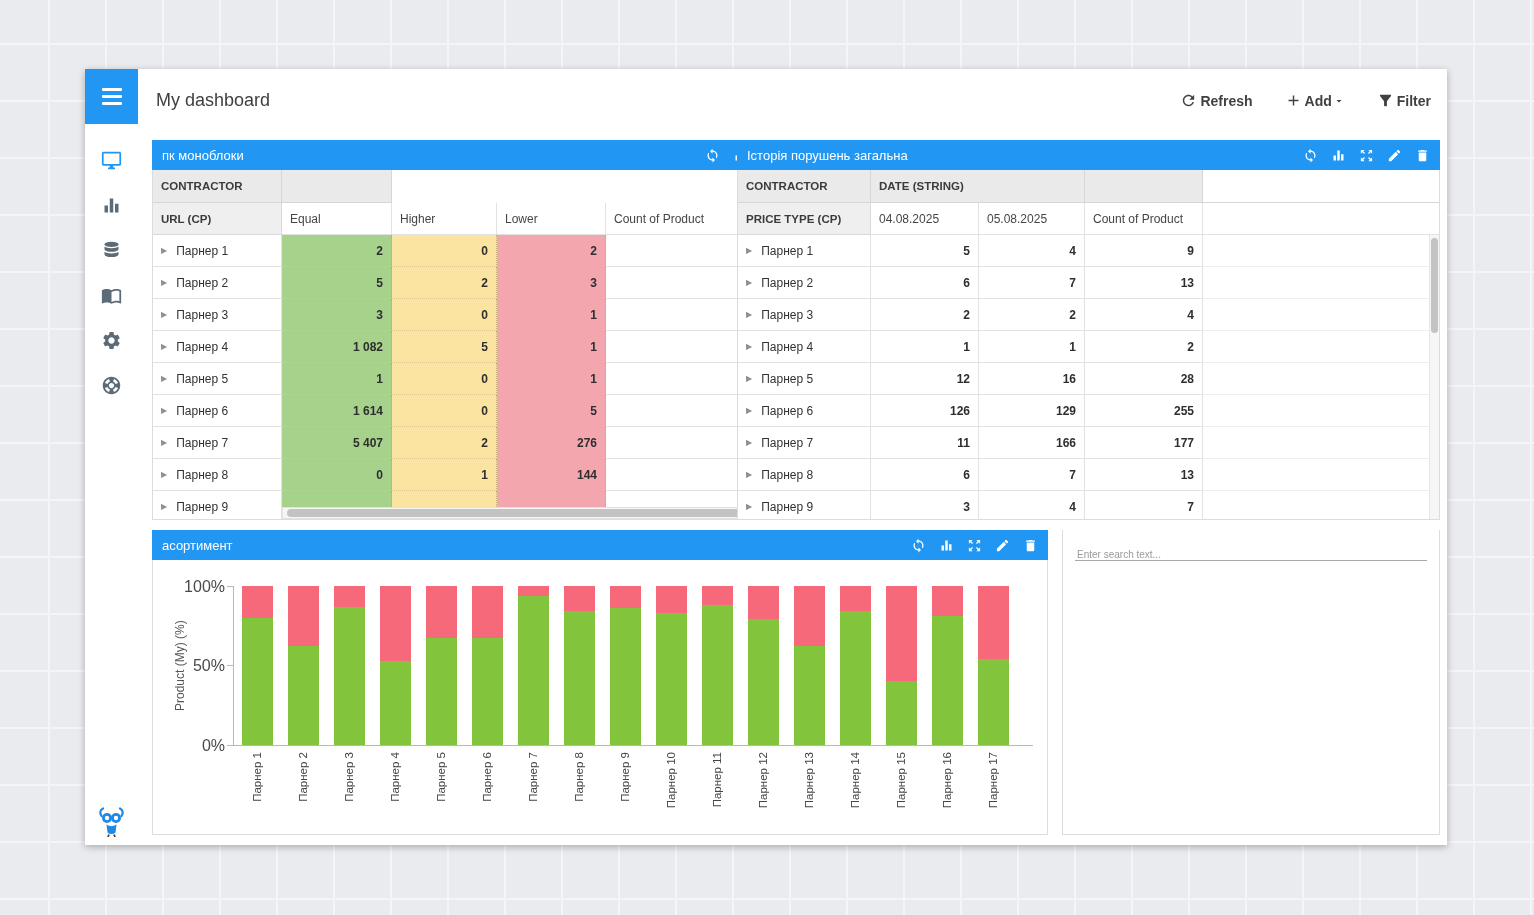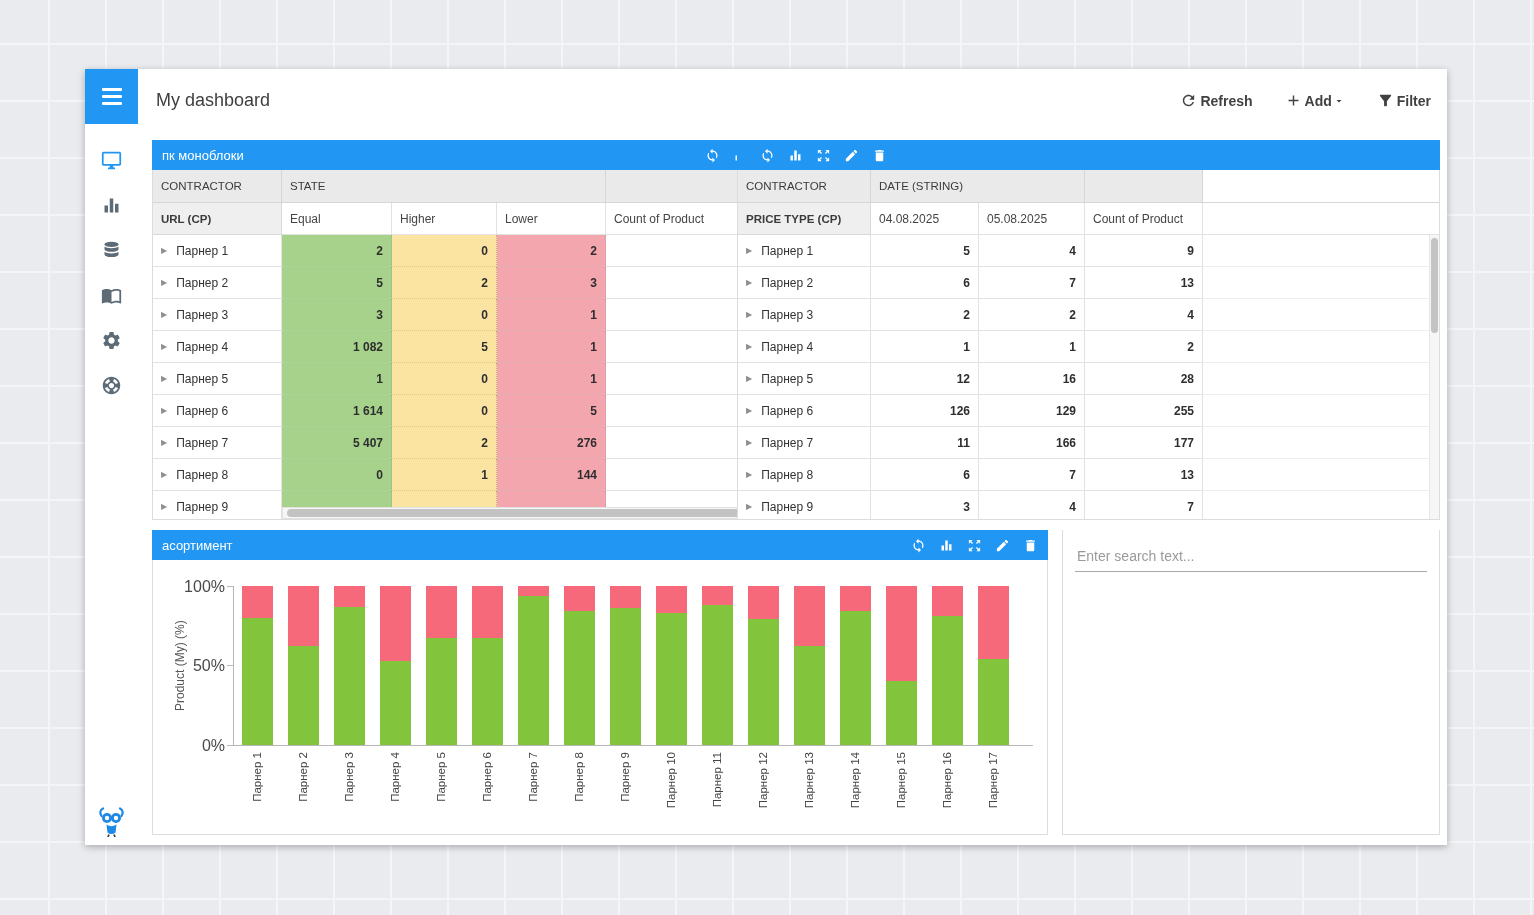--- a/index.html
+++ b/index.html
@@ -38,21 +38,21 @@
   #w1{left:67px;top:71px;width:690px;height:380px;}
   #w2{left:652px;top:71px;width:703px;height:380px;}
   #w3{left:67px;top:461px;width:896px;height:305px;}
   #w4{left:977px;top:461px;width:378px;height:305px;}
   .widget-body{position:relative;flex:1;overflow:hidden;background:#fff;border:1px solid #dcdcdc;border-top:none;}
   
   .grow{display:grid;}
   #w1 .grow{grid-template-columns:129px 110px 105px 109px minmax(0,1fr);}
   #w2 .grow{grid-template-columns:133px 108px 106px 118px minmax(0,1fr);}
   .gc{display:flex;align-items:center;padding:0 8px;border-right:1px solid #e2e2e2;border-bottom:1px solid #e2e2e2;overflow:hidden;white-space:nowrap;font-size:12px;color:#333;}
-  .ghead .gc{height:33px;background:#eaeaea;font-weight:400;font-size:11.5px;color:#3b3b3b;border-color:#d6d6d6;}
+  .ghead .gc{height:33px;background:#eaeaea;font-weight:700;font-size:11.5px;color:#3b3b3b;border-color:#d6d6d6;}
   .subhead .gc{height:32px;background:#fff;font-size:12px;color:#454545;}
   .subhead .gc.strong{background:#efefef;font-weight:700;font-size:11.5px;color:#3b3b3b;border-color:#d9d9d9;}
   .gc.white{background:#fff;border-right:none;}
   .span24{grid-column:2/5;}
   .span23{grid-column:2/4;}
   .trow .gc{height:32px;}
   .tri{font-size:8px;color:#8f8f8f;margin-right:9px;flex:0 0 auto;cursor:pointer;}
   .gc.num{justify-content:flex-end;font-weight:700;color:#2e2e2e;}
   .c-green{background:var(--green);border-right:1px dotted #98b785;border-bottom:1px dotted #b6cfa5;}
   .c-yellow{background:var(--yellow);border-right:1px dotted #c8b379;border-bottom:1px dotted #dcca92;}
@@ -75,21 +75,21 @@
   .tickmark{position:absolute;left:74px;width:6px;height:1px;background:#b8b8b8;}
   .cats{position:absolute;left:81px;top:26px;right:14px;bottom:2px;display:flex;}
   .cat{flex:0 0 46px;width:46px;display:flex;flex-direction:column;align-items:center;}
   .barzone{height:159px;width:100%;display:flex;align-items:flex-end;justify-content:center;}
   .bar{width:31px;height:100%;display:flex;flex-direction:column;cursor:pointer;}
   .seg.red{background:var(--chart-red);}
   .seg.green{background:var(--chart-green);}
   .xlab{margin-top:7px;writing-mode:vertical-rl;transform:rotate(180deg);font-size:11.5px;color:#444;}
   
   .search-body{padding:14px 12px;}
-  .search-input{width:100%;border:0;border-bottom:1px solid #a9a9a9;background:transparent;font-family:"Liberation Sans",sans-serif;font-size:14px;color:#333;padding:4px 2px 7px;outline:none;}
+  .search-input{width:100%;border:0;border-bottom:1px solid #a9a9a9;background:transparent;font-family:"Liberation Sans",sans-serif;font-size:10px;color:#333;padding:4px 2px 0;outline:none;}
   .search-input::placeholder{color:#9a9a9a;}
 </style>
 </head>
 <body>
 
 <div class="stage">
   <div class="card">
 
     <div class="burger">
         <i></i>
@@ -204,21 +204,20 @@
             <span class="wicon">
               <svg xmlns="http://www.w3.org/2000/svg" viewBox="0 0 24 24">
                 <path d="M6 19c0 1.1.9 2 2 2h8c1.1 0 2-.9 2-2V7H6v12zM19 4h-3.5l-1-1h-5l-1 1H5v2h14V4z"></path>
               </svg>
             </span>
           </div>
       </div>
       <div class="widget-body">
         <div class="grow ghead">
           <div class="gc">CONTRACTOR</div>
-          <div class="gc span24">STATE</div>
           <div class="gc"></div>
         </div>
         <div class="grow subhead">
           <div class="gc strong">URL (CP)</div>
           <div class="gc">Equal</div>
           <div class="gc">Higher</div>
           <div class="gc">Lower</div>
           <div class="gc">Count of Product</div>
         </div>
         <div class="rows-clip">
@@ -317,20 +316,21 @@
             <div class="thumb"></div>
           </div>
         <div class="vscrollbar">
             <div class="thumb"></div>
           </div>
       </div>
     </div>
 
     <div class="widget" id="w2">
       <div class="widget-header">
+        <span class="widget-title">Історія порушень загальна</span>
         <div class="widget-icons">
             <span class="wicon">
               <svg xmlns="http://www.w3.org/2000/svg" viewBox="0 0 24 24">
                 <path d="M12 4V1L8 5l4 4V6c3.31 0 6 2.69 6 6 0 1.01-.25 1.97-.7 2.8l1.46 1.46C19.54 15.03 20 13.57 20 12c0-4.42-3.58-8-8-8zm0 14c-3.31 0-6-2.69-6-6 0-1.01.25-1.97.7-2.8L5.24 7.74C4.46 8.97 4 10.43 4 12c0 4.42 3.58 8 8 8v3l4-4-4-4v3z"></path>
               </svg>
             </span>
             <span class="wicon">
               <svg xmlns="http://www.w3.org/2000/svg" viewBox="0 0 24 24">
                 <path d="M10 20h4V4h-4v16zm-6 0h4v-8H4v8zm12-10v10h4V10h-4z"></path>
               </svg>

